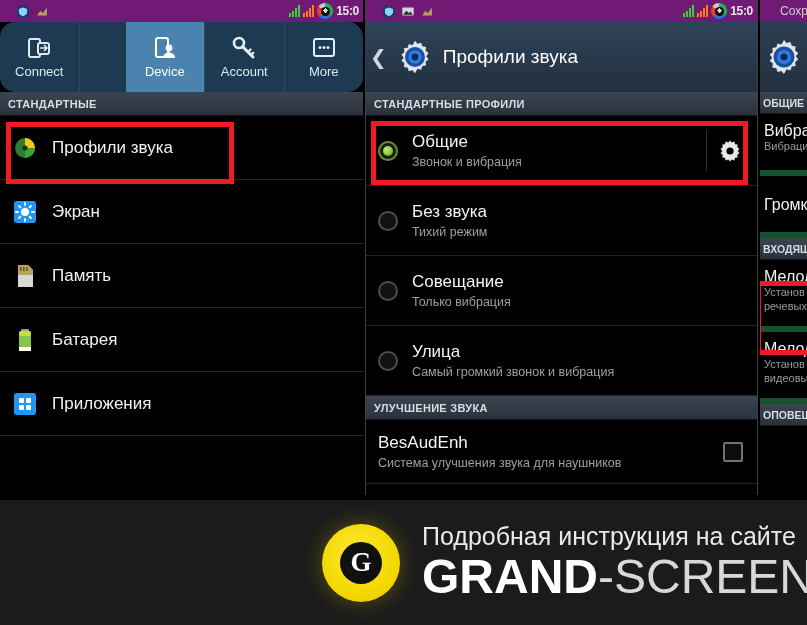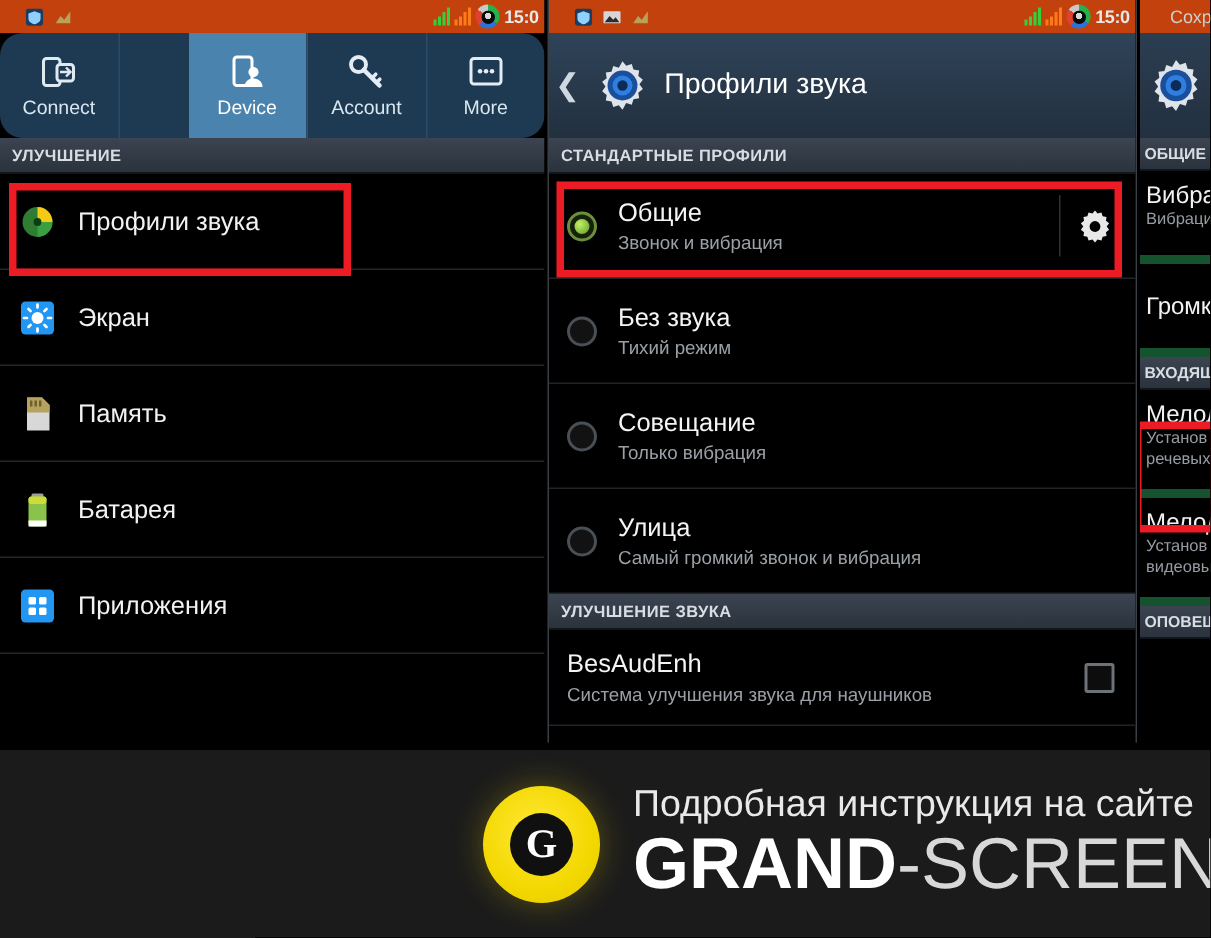--- a/index.html
+++ b/index.html
@@ -18,21 +18,21 @@
     height: 495px;
     background: #000;
     overflow: hidden;
   }
   .panel-left   { left: 0;   width: 363px; }
   .panel-mid    { left: 365px; width: 393px; border-left:1px solid #3a3f46; border-right:1px solid #3a3f46;}
   .panel-right  { left: 760px; width: 47px; }
 
   
   .statusbar {
-    height: 22px; background: #c2410c;
+    height: 22px; background: #701a75;
     display: flex; align-items: center;
     padding: 0 16px;
     position: relative;
   }
   .sb-left { display:flex; align-items:center; gap:5px; }
   .sb-right { position:absolute; right:4px; top:0; height:22px; display:flex; align-items:center; gap:3px; }
   .sb-ico { width:14px; height:13px; display:block; }
   .sb-time { color:#e8e8e8; font-size:12px; font-weight:bold; letter-spacing:-0.3px; }
   .sb-label { color:#cfcfcf; font-size:12px; }
 
@@ -224,21 +224,21 @@
         <svg class="tab-ico" viewBox="0 0 26 26">
           <rect x="3" y="4" width="20" height="17" rx="2" fill="none" stroke="#e4edf5" stroke-width="2"></rect>
           <circle cx="9" cy="12.5" r="1.5" fill="#e4edf5"></circle>
           <circle cx="13" cy="12.5" r="1.5" fill="#e4edf5"></circle>
           <circle cx="17" cy="12.5" r="1.5" fill="#e4edf5"></circle>
         </svg>
         <div class="tab-label">More</div>
       </div>
     </div>
 
-    <div class="section">УЛУЧШЕНИЕ</div>
+    <div class="section">СТАНДАРТНЫЕ</div>
 
     <div class="row">
       <svg class="row-ico" viewBox="0 0 26 26">
         <circle cx="13" cy="13" r="10" fill="#2e7d32"></circle>
         <path d="M13 3a10 10 0 0 1 10 10H13z" fill="#f6c915"></path>
         <path d="M13 13h10a10 10 0 0 1-10 10z" fill="#3aa03f"></path>
         <circle cx="13" cy="13" r="2.6" fill="#0d3d12"></circle>
       </svg>
       <div class="row-title">Профили звука</div>
     </div>

